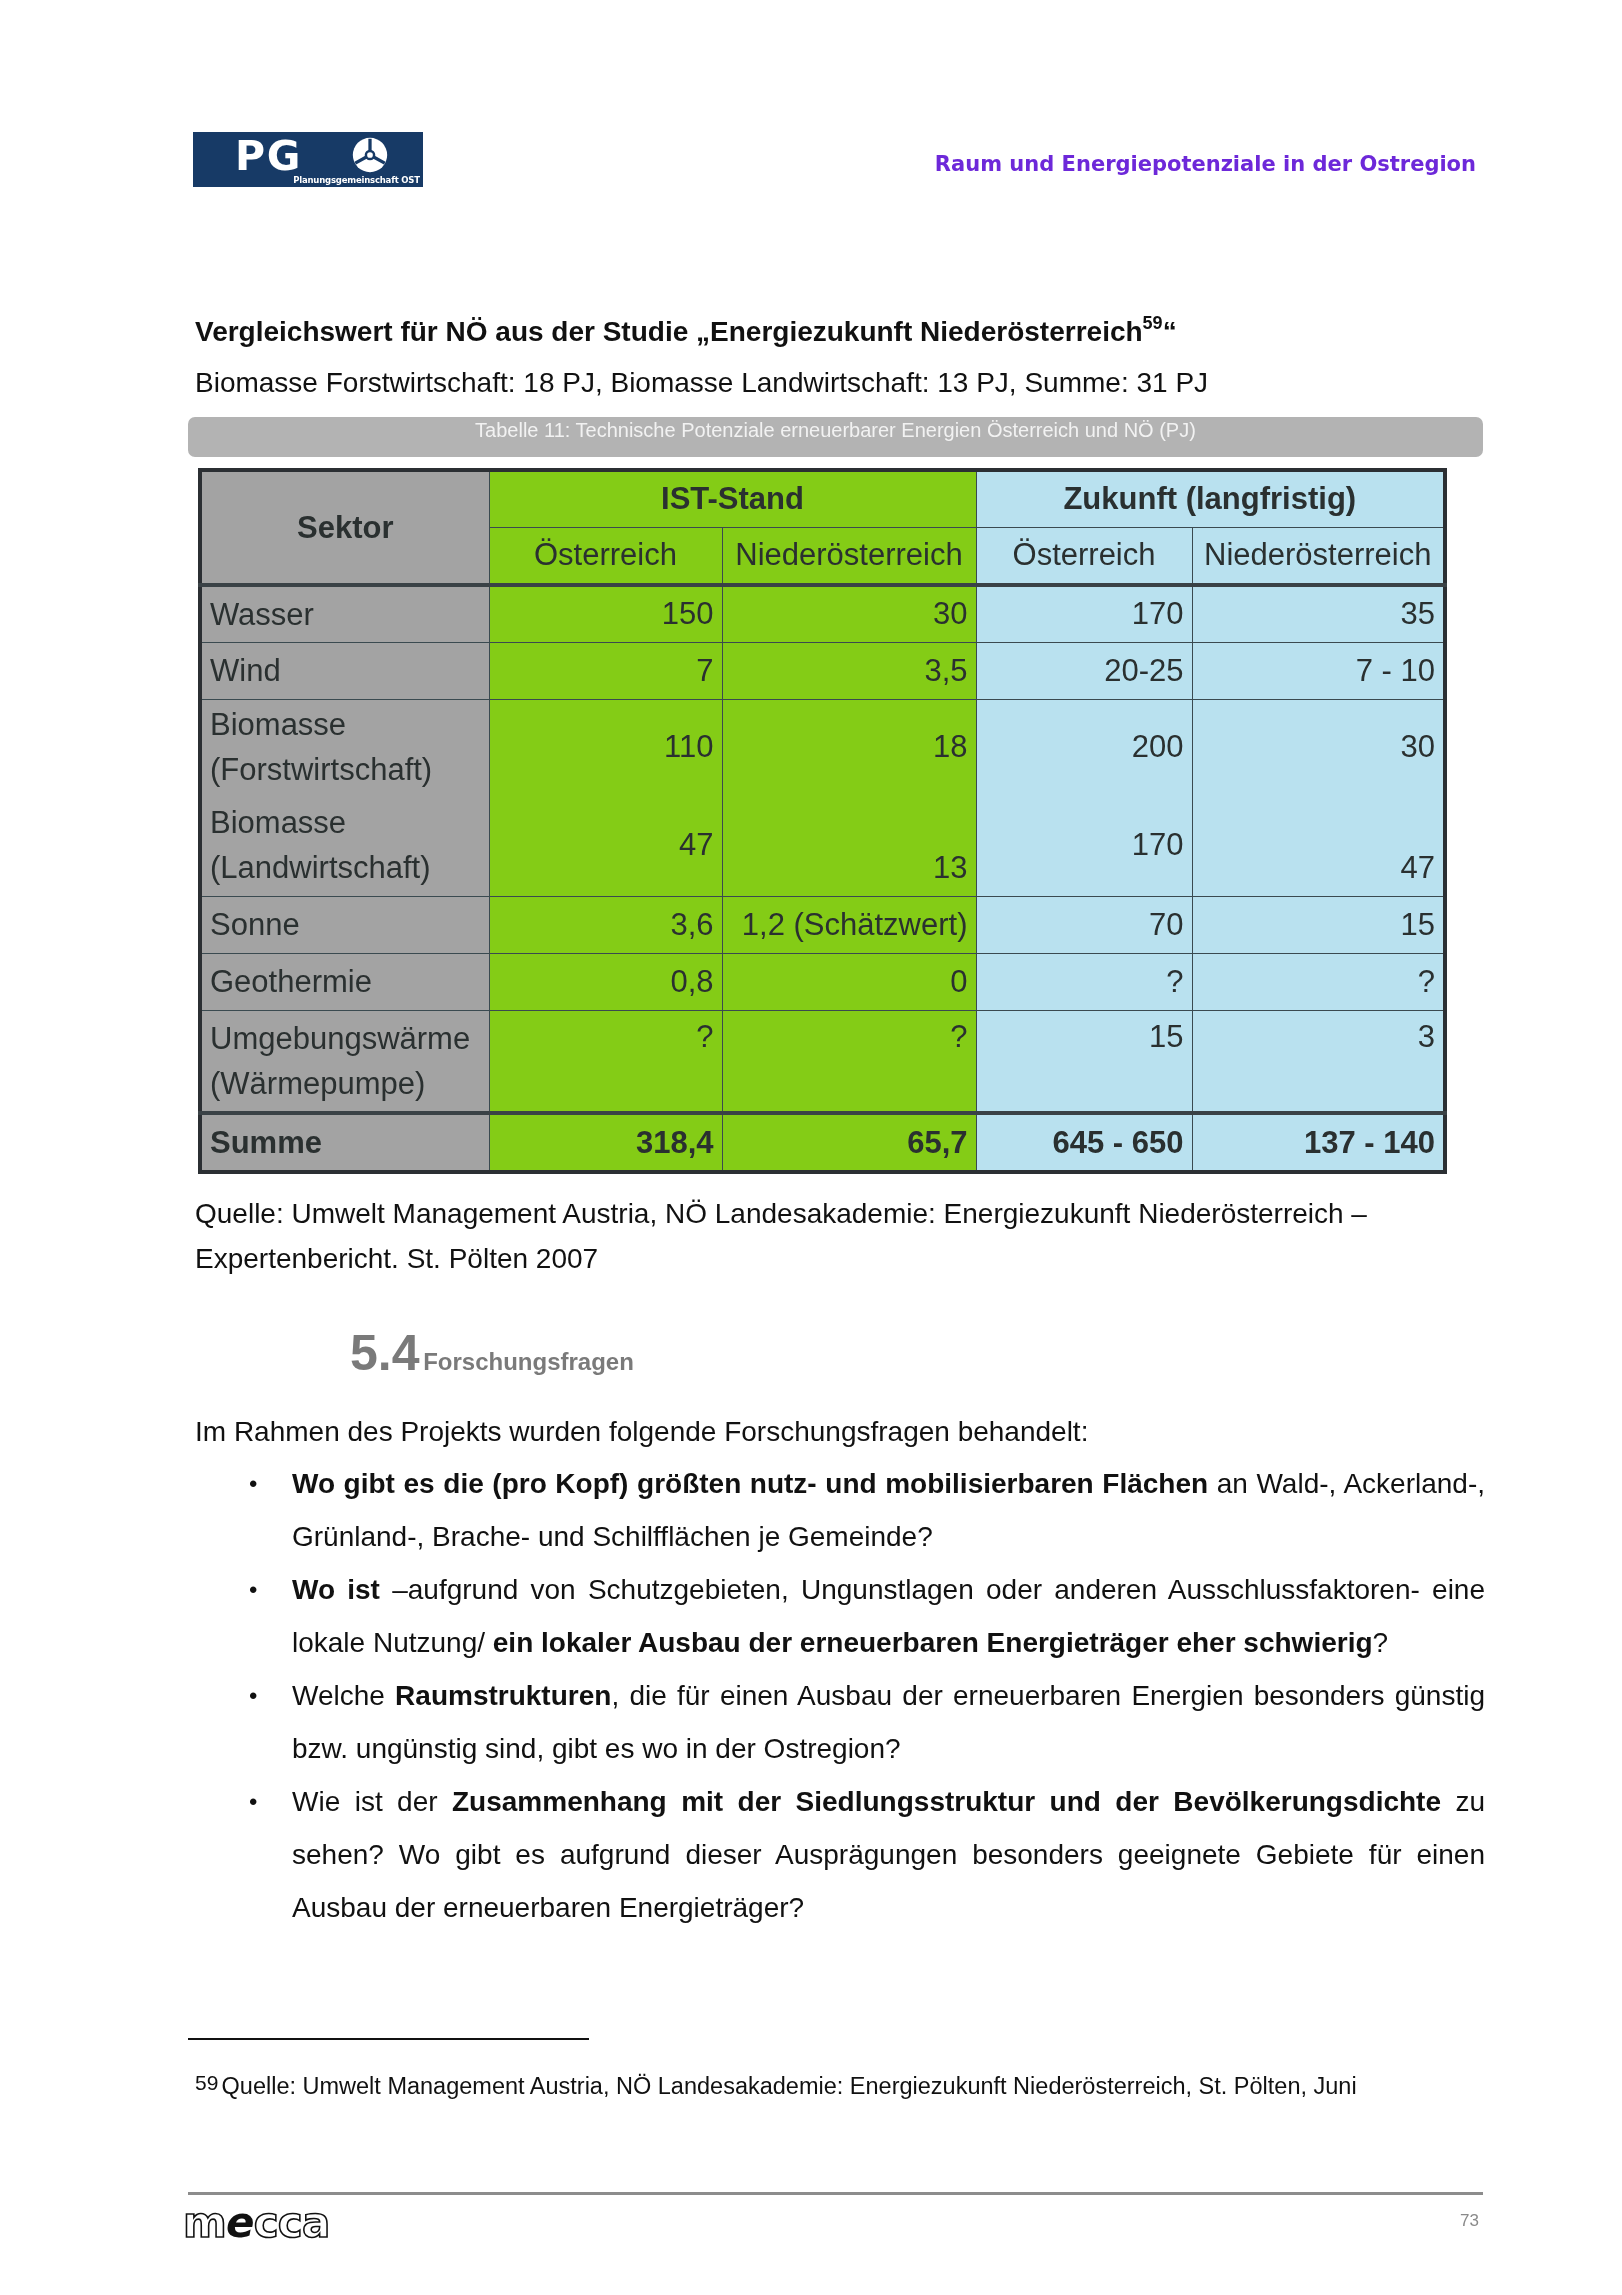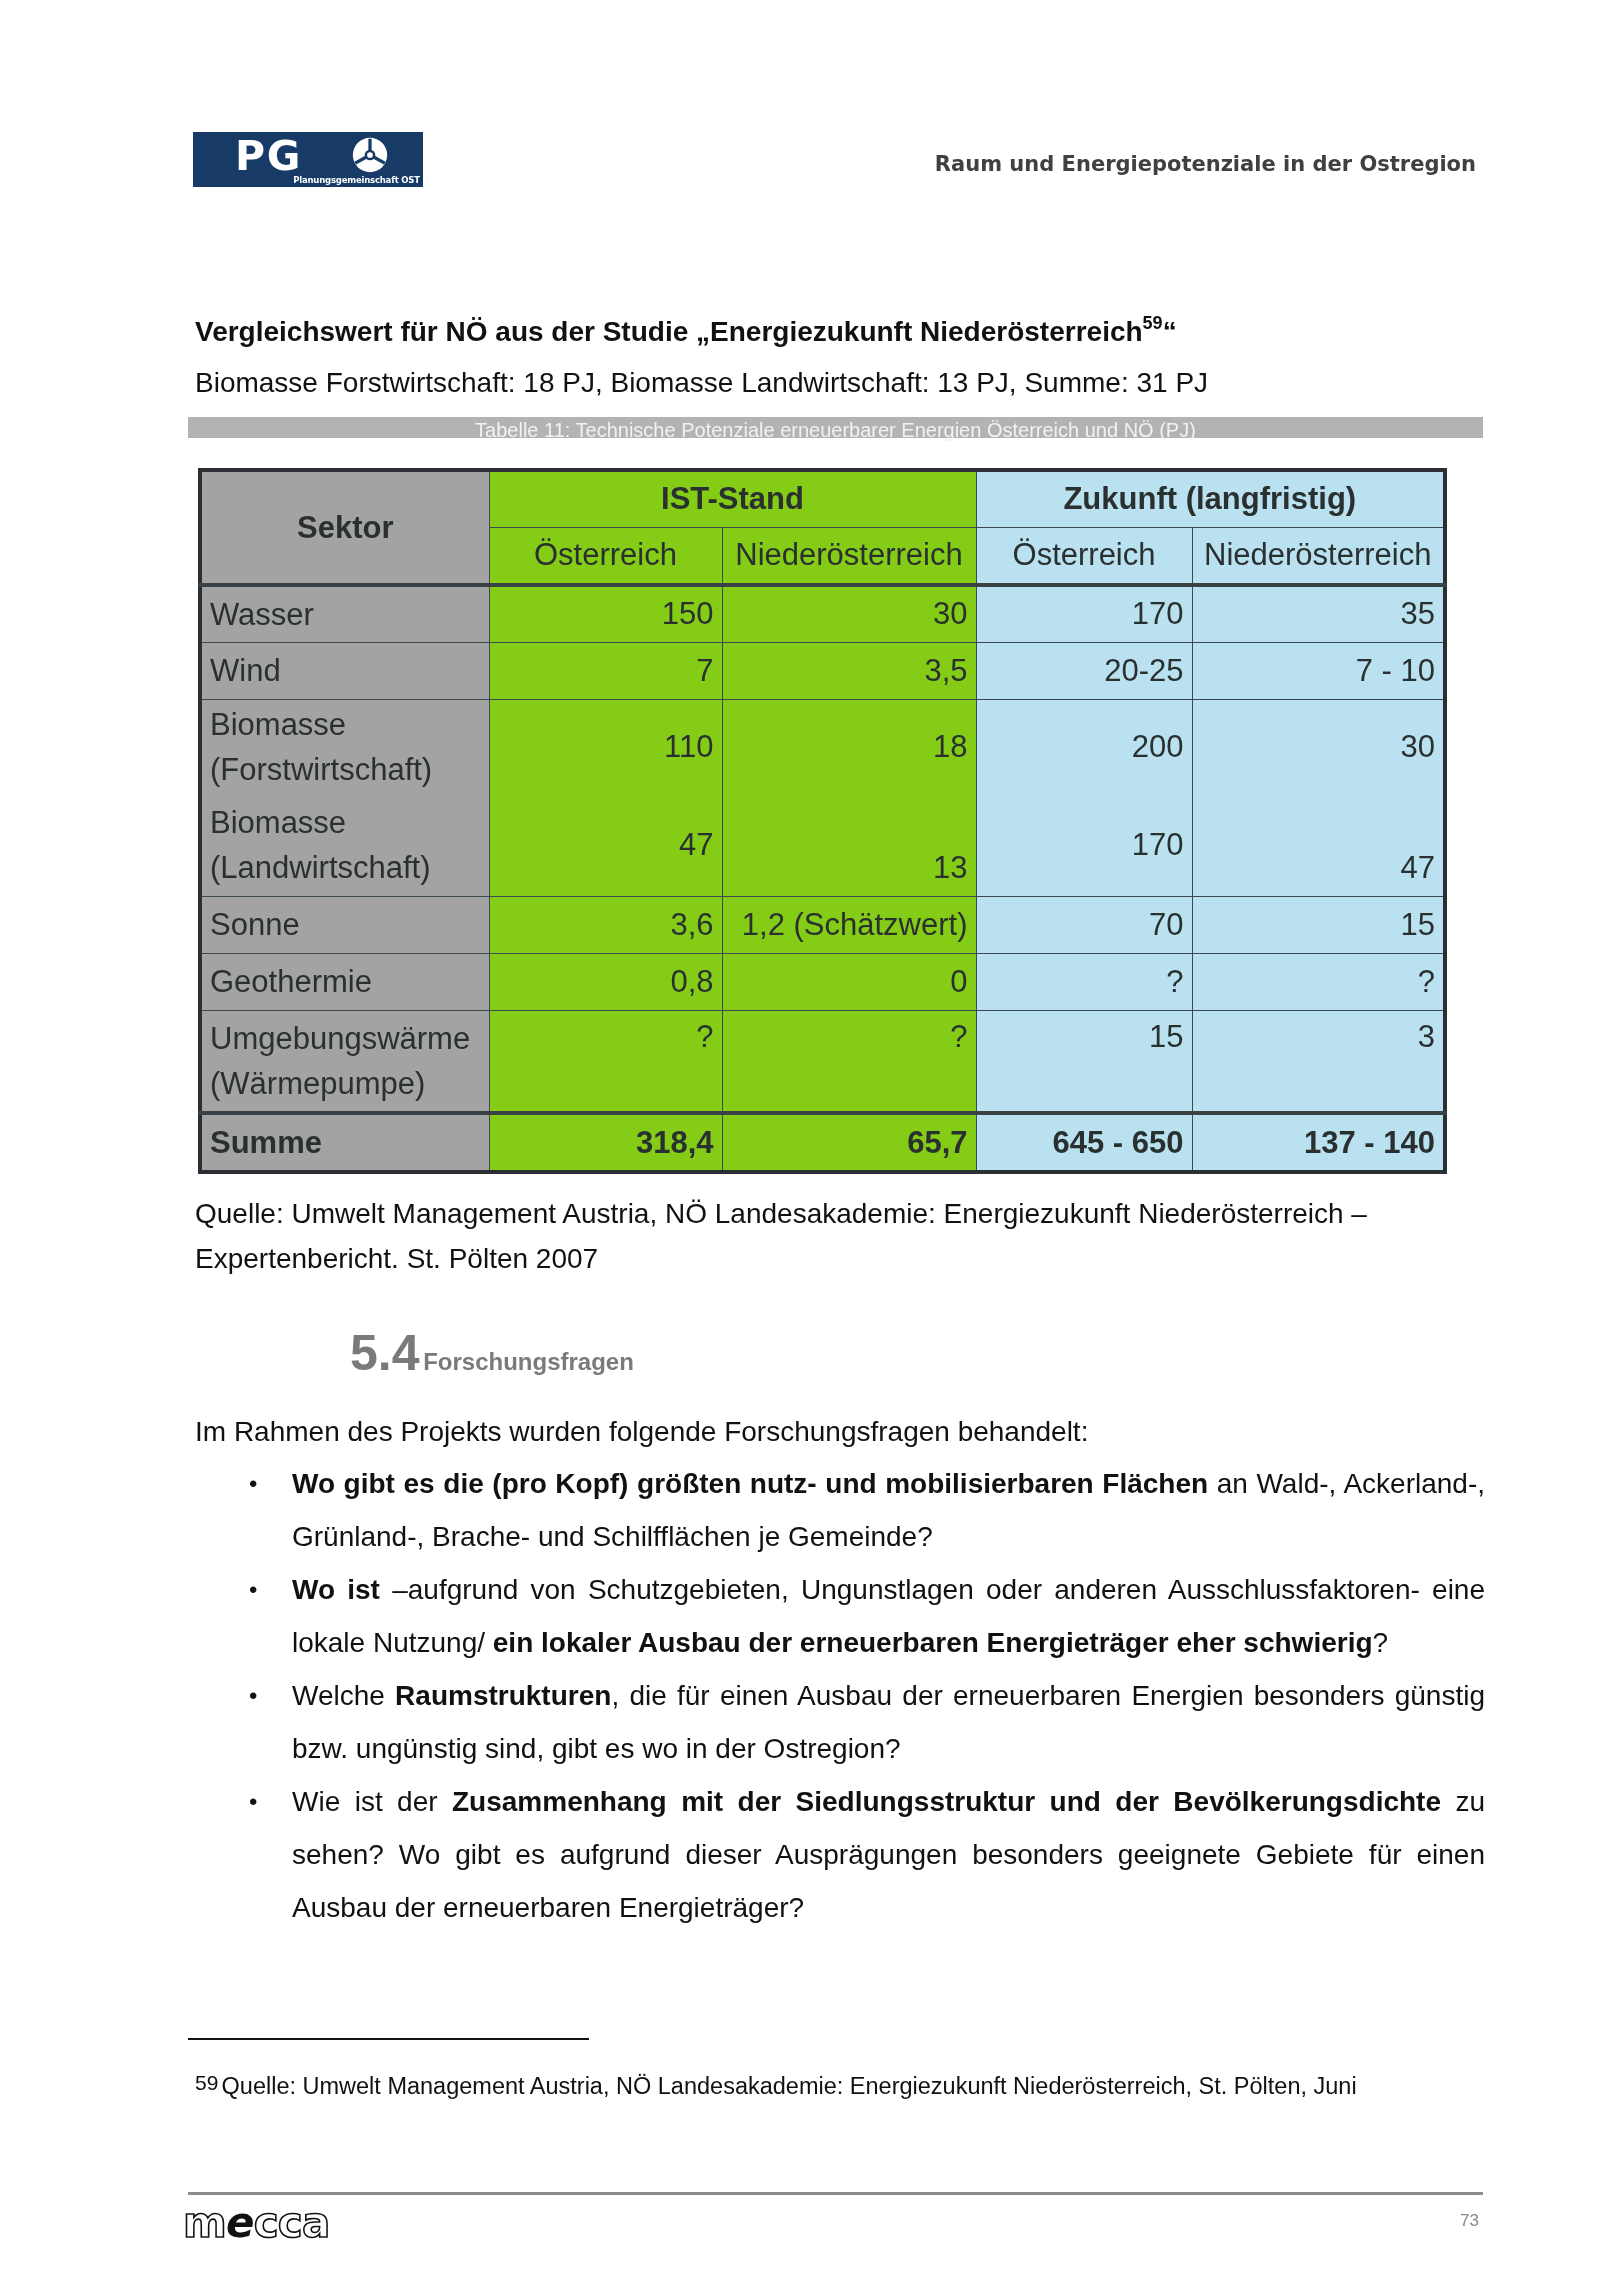--- a/index.html
+++ b/index.html
@@ -8,28 +8,28 @@
   .abs { position:absolute; }
 
   
   #logo { left:193px; top:132px; width:230px; height:55px; background:#173a66; }
   #logo .pg { position:absolute; left:42px; top:3.2px; font-family:"DejaVu Sans", sans-serif;
               font-weight:bold; font-size:41px; color:#fff; letter-spacing:1.6px; line-height:42px; }
   #logo .wheel { position:absolute; left:159px; top:4.9px; width:36px; height:36px; }
   #logo .sub { position:absolute; right:3.2px; bottom:2.4px; font-size:8.5px; color:#fff;
                font-family:"DejaVu Sans", sans-serif; font-weight:bold; letter-spacing:-0.2px; }
   #running-head { right:146px; top:152px; font-family:"DejaVu Sans", sans-serif; font-weight:bold;
-                  font-size:21px; color:#404040; }
+                  font-size:21px; color:#6d28d9; }
 
   #heading { left:195px; top:316px; font-size:28px; font-weight:bold; }
   #heading sup { font-size:18px; vertical-align:top; position:relative; top:-3.2px; }
   #subline { left:195px; top:367px; font-size:28px; }
 
-  #caption { left:188px; top:417px; width:1295px; height:21px; background:#b3b3b3;
-             color:#f2f2f2; font-size:20px; text-align:center; line-height:27.6px; }
+  #caption { left:188px; top:417px; width:1295px; height:40px; background:#b3b3b3;
+             color:#f2f2f2; font-size:20px; text-align:center; line-height:27.6px;border-radius:7px; }
 
   
   #energy-table { left:198px; top:468px; width:1244px; border-collapse:collapse;
                   border:4.9px solid #2b2f33; table-layout:fixed; }
   #energy-table td, #energy-table th { border:1.6px solid #3a4a50; padding:0 8px;
                   font-size:31px; color:#2a3030; font-weight:normal; }
   .g { background:#a3a3a3; }
   .y { background:#84cc16; }
   .b { background:#b9e1ef; }
   .num { text-align:right; }

